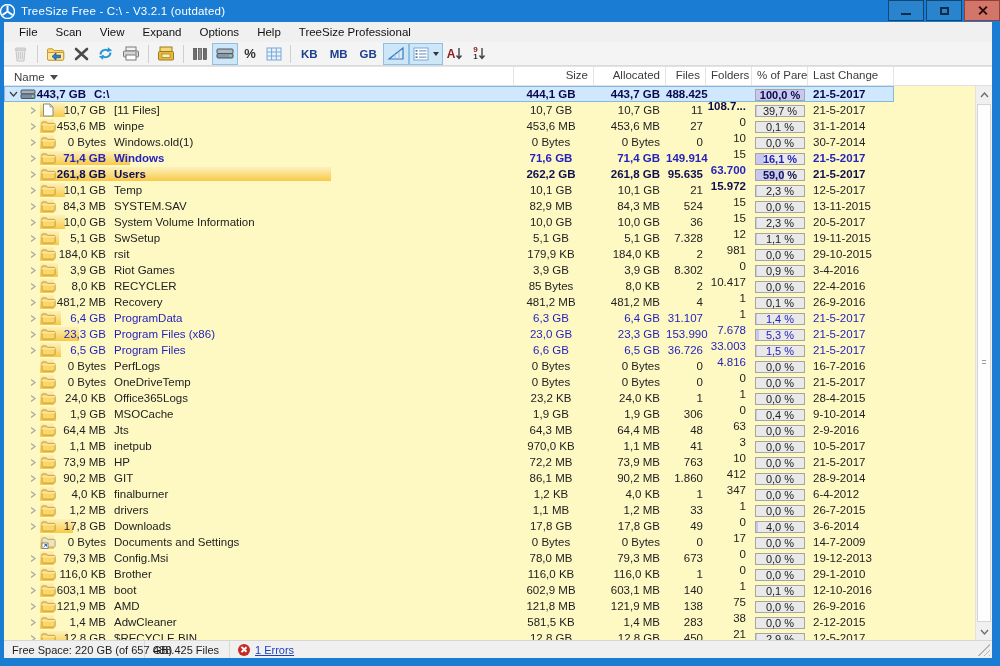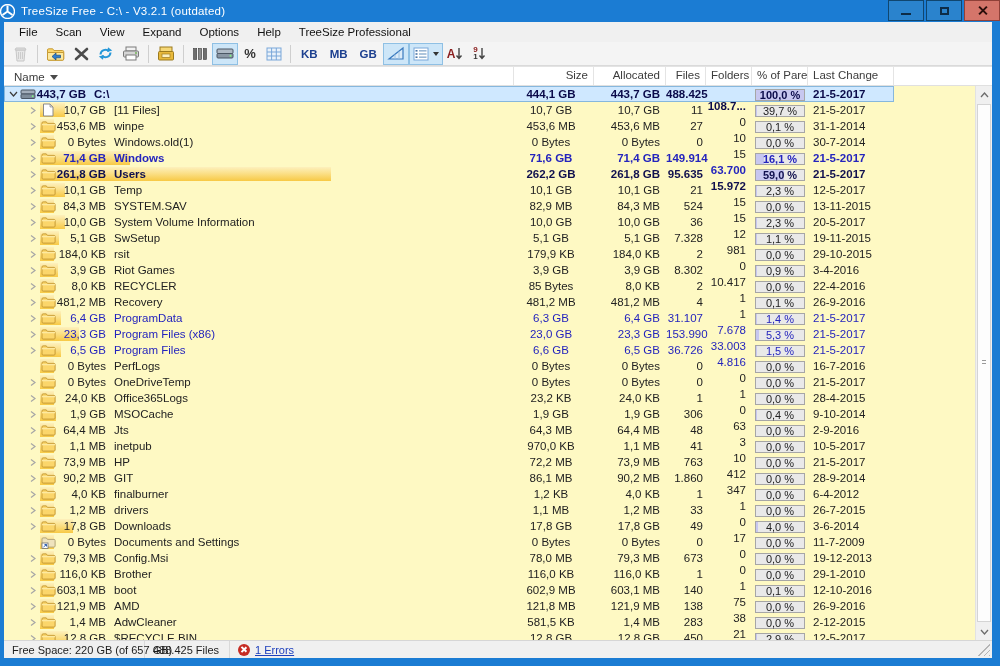--- a/index.html
+++ b/index.html
@@ -1121,21 +1121,21 @@
             <div class="c-size">0 Bytes</div>
             <div class="c-alloc">0 Bytes</div>
             <div class="c-files">0</div>
             <div class="c-folders">0</div>
             <div class="c-pct">
               <div class="pbar">
                 <div class="pfill" style="width: 0%;"></div>
                 <div class="plabel">0,0 %</div>
               </div>
             </div>
-            <div class="c-date">11-7-2009</div>
+            <div class="c-date">14-7-2009</div>
           </div>
           <div class="trow">
             <div class="c-name">
               <div class="sizebar" style="width: 14px;"></div>
               <span class="expander" style="margin-left: 24px;">
                 <svg width="8" height="9" viewBox="0 0 8 9">
                   <path d="M2 1.5 L6 4.5 L2 7.5" fill="none" stroke="#a6a6a6" stroke-width="1.2"></path>
                 </svg>
               </span>
               <span class="row-icon">

